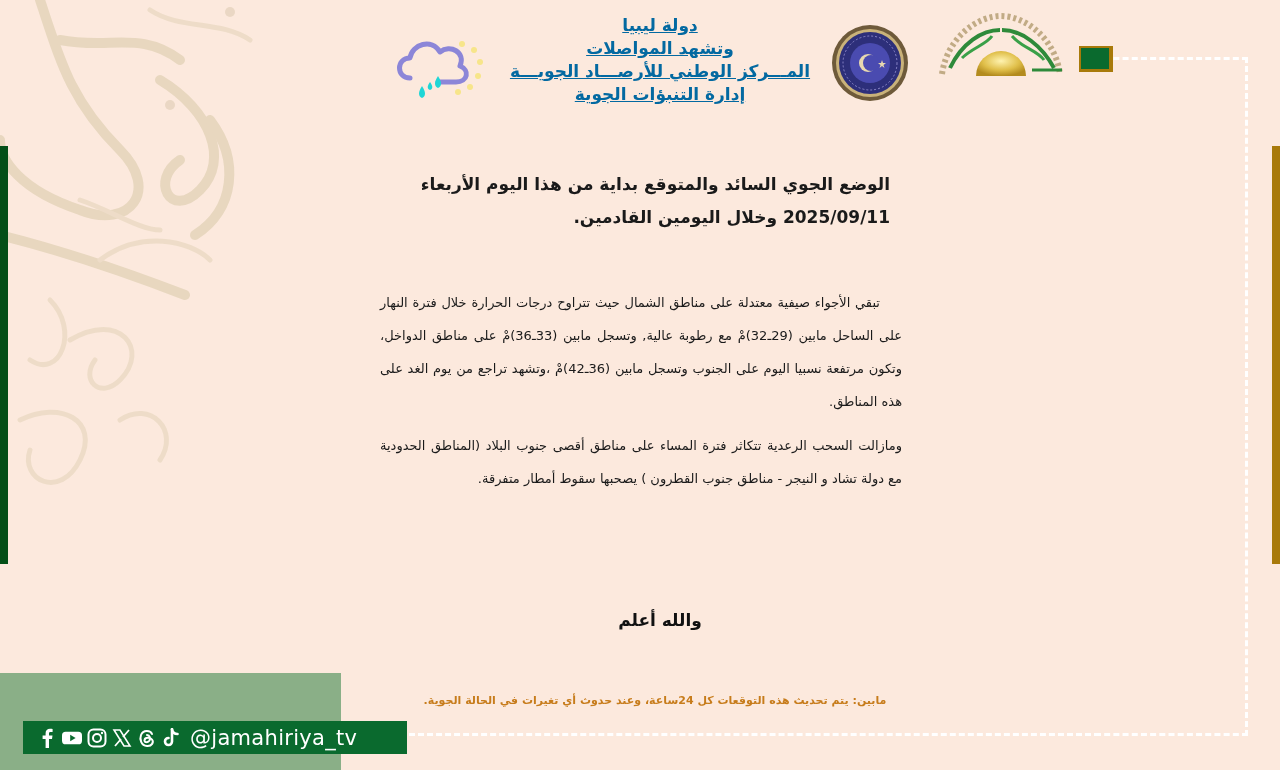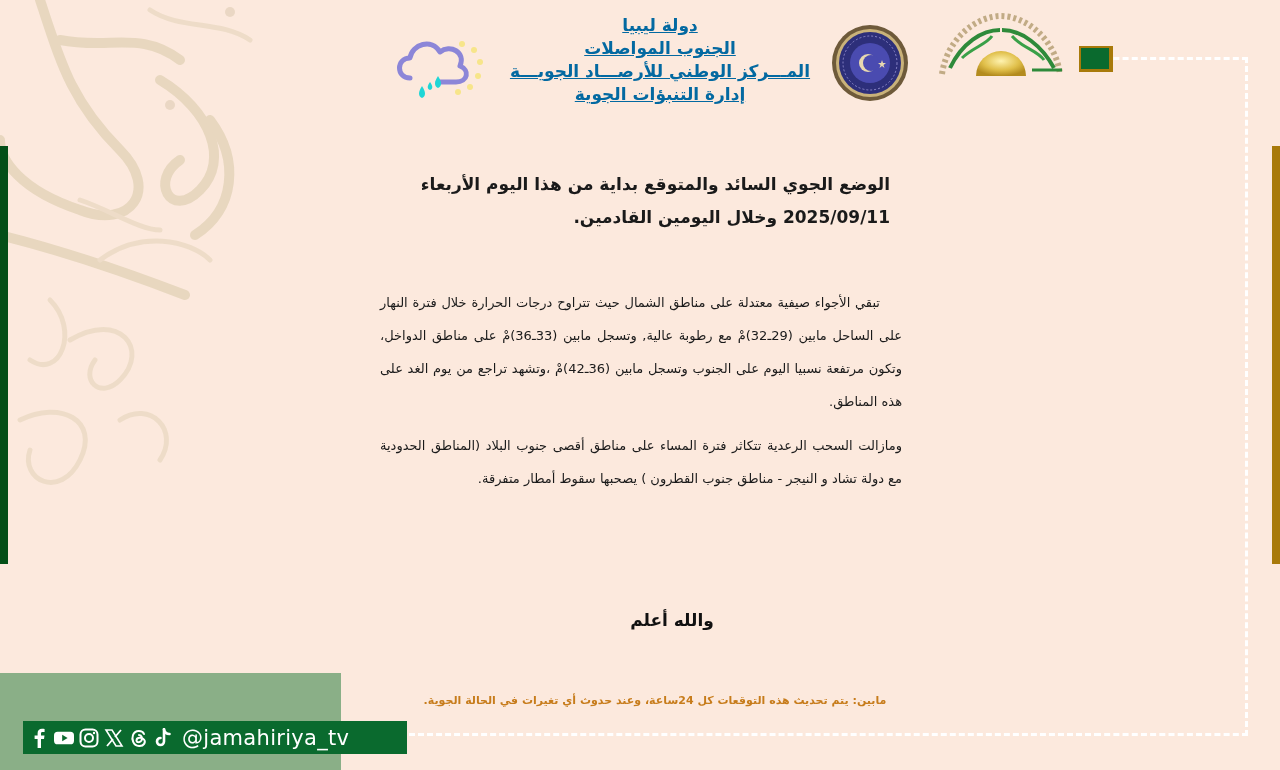--- a/index.html
+++ b/index.html
@@ -32,31 +32,31 @@
     font-weight:bold; font-size:17px; line-height:33px; color:#1a1a1a;
   }
   .body-text {
     position:absolute; left:380px; top:286px; width:522px; direction:rtl; text-align:justify;
     font-weight:normal; font-size:13px; line-height:33px; color:#1a1a1a;
   }
   .body-text p { text-indent:0; }
   .body-text p.first { text-indent:22px; }
   .body-text p + p { margin-top:11px; }
   .closing {
-    position:absolute; left:572px; top:610px; width:200px; text-align:center; direction:rtl;
+    position:absolute; left:560px; top:610px; width:200px; text-align:center; direction:rtl;
     font-weight:bold; font-size:17px; color:#111;
   }
   .note {
     position:absolute; left:420px; top:694px; width:470px; text-align:center; direction:rtl;
     font-size:11px; color:#c77c1b; font-weight:bold;
   }
   .social-bg { position:absolute; left:0; top:673px; width:341px; height:97px; background:#8aaf87; }
   .social-bar {
     position:absolute; left:23px; top:721px; width:384px; height:33px; background:#0a6a2e;
-    display:flex; align-items:center; padding-left:6px; gap:5px; color:#ffffff;
+    display:flex; align-items:center; padding-left:14px; gap:5px; color:#ffffff;
   }
   .social-bar .ic { width:20px; height:20px; display:flex; align-items:center; justify-content:center; }
   .social-bar .handle { font-family:"DejaVu Sans", sans-serif; font-size:21px; color:#fff; margin-left:3px; letter-spacing:0.3px; }
 </style>
 </head>
 <body>
 
 <svg class="ornament" viewBox="0 0 300 560">
   <g fill="none" stroke="#d8c9a8" stroke-width="10" stroke-linecap="round">
     <path d="M40 0 C60 60 70 100 120 150 C160 190 130 230 80 210 C20 190 0 160 0 140"></path>
@@ -122,21 +122,21 @@
       <circle cx="68" cy="62" r="3"></circle>
   </g>
   <path d="M20 48 C6 48 6 28 20 28 C22 14 42 8 50 22 C60 14 76 22 70 36 C80 40 78 52 66 52 L48 52" fill="none" stroke="#8c86d8" stroke-width="5" stroke-linecap="round" stroke-linejoin="round"></path>
   <path d="M48 46 C44 52 44 56 48 58 C52 56 52 52 48 46 Z" fill="#1fd6d6"></path>
   <path d="M32 56 C28 62 28 66 32 68 C36 66 36 62 32 56 Z" fill="#1fd6d6"></path>
   <path d="M40 52 C37 56 37 59 40 60 C43 59 43 56 40 52 Z" fill="#1fd6d6"></path>
 </svg>
 
 <div class="header">
   <div>دولة ليبيا</div>
-  <div>الجنوب المواصلات</div>
+  <div>وتشهد المواصلات</div>
   <div>المـــركز الوطني للأرصـــاد الجويـــة</div>
   <div>إدارة التنبؤات الجوية</div>
 </div>
 
 <div class="subtitle">
   <div>الوضع الجوي السائد والمتوقع بداية من هذا اليوم الأربعاء</div>
   <div>2025/09/11 وخلال اليومين القادمين.</div>
 </div>
 
 <div class="body-text">

